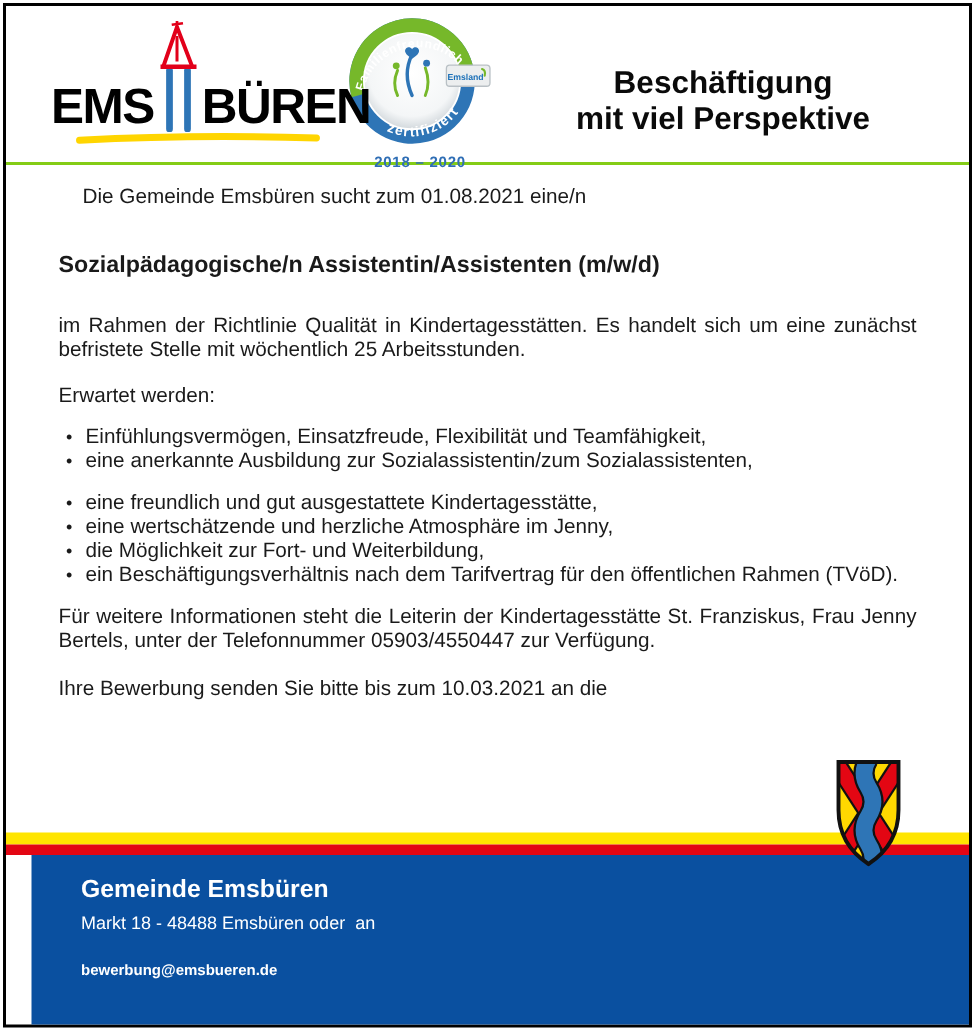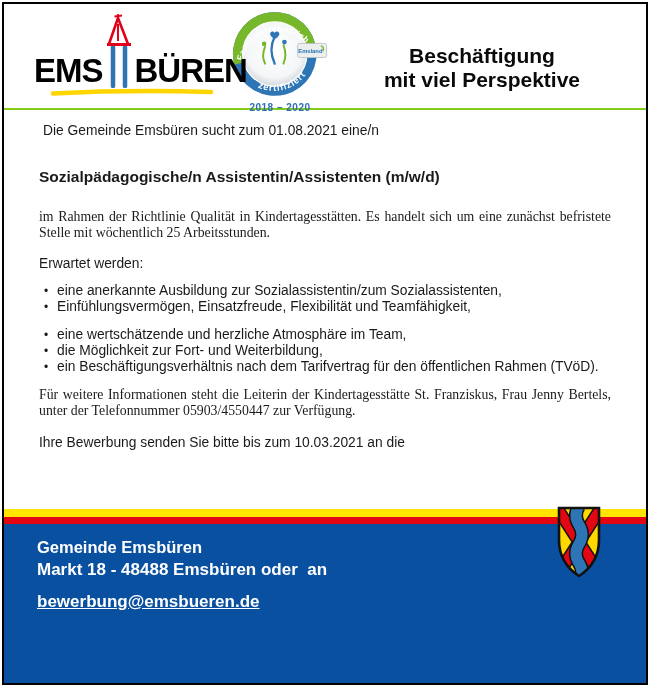--- a/index.html
+++ b/index.html
@@ -21,40 +21,40 @@
   .badge{margin:6px 0 0 14px;flex:none;width:104px;text-align:center;}
   .badge svg{width:104px;height:88px;}
   .badge-years{font-size:10px;font-weight:bold;color:var(--years_blue,#2f6eb5);
                margin-top:0px;letter-spacing:.5px;}
 
   .slogan{flex:1;text-align:center;padding-top:40px;padding-right:14px;
           font-weight:bold;font-size:21px;line-height:24px;color:#0a0a0a;}
 
   
   .main{flex:1;padding:13px 35px 0 35px;font-size:13.8px;line-height:16px;color:#1a1a1a;}
-  .just{text-align:justify;font-family:Liberation Serif, serif;}
-  .intro{margin:0 0 29px 4px;}
+  .just{text-align:justify;}
+  .intro{margin:0 0 29px 16px;}
   .job-title{font-weight:bold;font-size:15.5px;line-height:18px;margin:0 0 23px 0;}
   .p1{margin:0 0 15px 0;}
   .sec-head{margin:0 0 11px 0;}
   ul.blist{list-style:none;margin:0 0 12px 0;padding:0;}
   ul.blist li{position:relative;padding-left:18px;margin:0;}
   ul.blist li::before{content:"\2022";position:absolute;left:5px;top:0;font-size:12px;}
   .contact{margin:3px 0 16px 0;}
   .apply{margin:0;}
 
   
   .ftr{flex:none;margin-top:auto;display:flex;flex-direction:column;}
   .stripe-y{height:8px;background:var(--stripe_yellow,#ffe500);}
   .stripe-r{height:7px;background:var(--stripe_red,#e30613);}
-  .blue{height:159px;background:var(--footer_blue,#0a50a0);color:#fff;
-        padding:14px 0 0 33px;box-sizing:border-box;}
+  .blue{height:113px;background:var(--footer_blue,#0a50a0);color:#fff;
+        padding:14px 0 0 33px;box-sizing:border-box;margin-left:17px;}
   .org{font-weight:bold;font-size:16.5px;line-height:19px;}
-  .addr{font-weight:bold;font-size:17px;line-height:15px;margin-top:5px;white-space:pre-wrap;}
-  .email{font-weight:bold;font-size:17px;line-height:15px;margin-top:17px;text-decoration:underline;}
+  .addr{font-weight:normal;font-size:12px;line-height:15px;margin-top:5px;white-space:pre-wrap;}
+  .email{font-weight:bold;font-size:10px;line-height:15px;margin-top:17px;}
 
   .shield{position:absolute;left:557px;top:506px;width:44px;height:72px;}
 </style>
 </head>
 <body>
 
 <div class="page">
   <div class="ad">
 
     <div class="hdr">
@@ -127,26 +127,27 @@
       </div>
     </div>
 
     <div class="main">
       <p class="intro">Die Gemeinde Emsbüren sucht zum 01.08.2021 eine/n</p>
       <p class="job-title">Sozialpädagogische/n Assistentin/Assistenten (m/w/d)</p>
       <p class="p1 just">im Rahmen der Richtlinie Qualität in Kindertagesstätten. Es handelt sich um eine zunächst befristete Stelle mit wöchentlich 25 Arbeitsstunden.</p>
 
       <p class="sec-head">Erwartet werden:</p>
       <ul class="blist">
+          <li>Einfühlungsvermögen, Einsatzfreude, Flexibilität und Teamfähigkeit,</li>
           <li>eine anerkannte Ausbildung zur Sozialassistentin/zum Sozialassistenten,</li>
-          <li>Einfühlungsvermögen, Einsatzfreude, Flexibilität und Teamfähigkeit,</li>
         </ul>
 
       <ul class="blist">
-          <li>eine wertschätzende und herzliche Atmosphäre im Team,</li>
+          <li>eine freundlich und gut ausgestattete Kindertagesstätte,</li>
+          <li>eine wertschätzende und herzliche Atmosphäre im Jenny,</li>
           <li>die Möglichkeit zur Fort- und Weiterbildung,</li>
           <li>ein Beschäftigungsverhältnis nach dem Tarifvertrag für den öffentlichen Rahmen (TVöD).</li>
         </ul>
 
       <p class="contact just">Für weitere Informationen steht die Leiterin der Kindertagesstätte St. Franziskus, Frau Jenny Bertels, unter der Telefonnummer 05903/4550447 zur Verfügung.</p>
       <p class="apply">Ihre Bewerbung senden Sie bitte bis zum 10.03.2021 an die</p>
     </div>
 
     <div class="ftr">
       <div class="stripe-y"></div>

